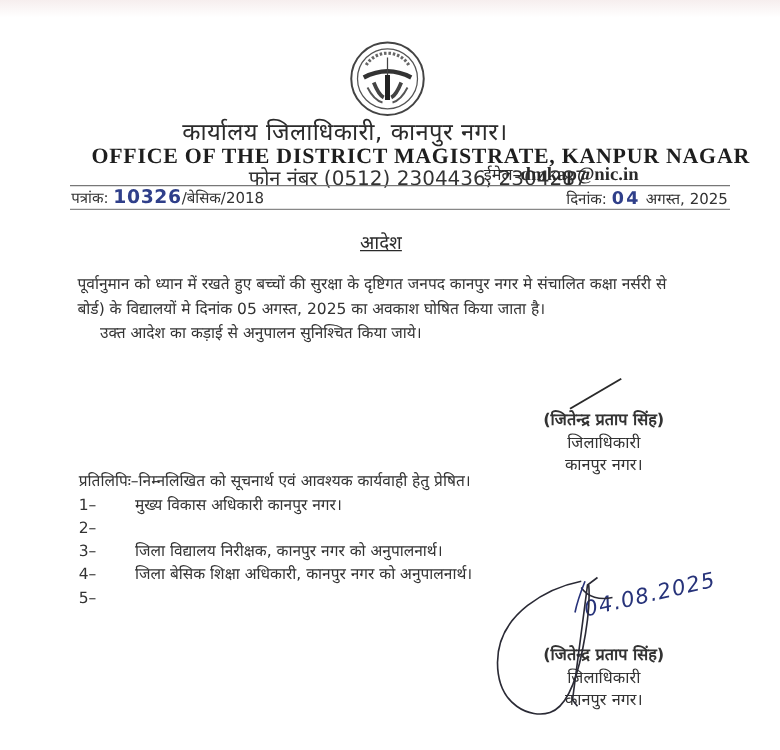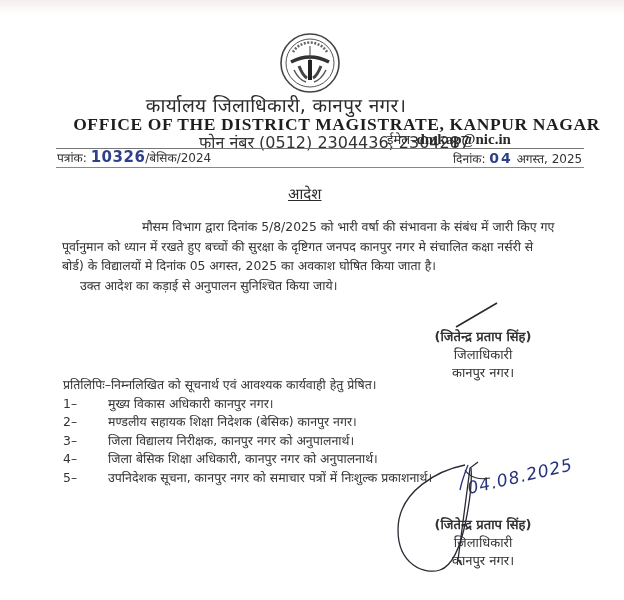--- a/index.html
+++ b/index.html
@@ -61,65 +61,62 @@
 <div class="abs hi-title">कार्यालय जिलाधिकारी, कानपुर नगर।</div>
 <div class="abs en-title">OFFICE OF THE DISTRICT MAGISTRATE, KANPUR NAGAR</div>
 <div class="abs phone">फोन नंबर (0512) 2304436, 2304287</div>
 <div class="abs email-label">
   <span>ईमेल–</span><b>dmkap@nic.in</b>
 </div>
 <div class="rule1"></div>
 
 <div class="abs ref">
   <span>पत्रांक:</span>
-  <span class="hand">10326</span><span>/बेसिक/2024</span>
+  <span class="hand">10326</span><span>/बेसिक/2018</span>
 </div>
 <div class="abs date">
   <span>दिनांक:</span>
   <span class="hand">04</span>
   <span>अगस्त, 2025</span>
 </div>
 <div class="rule2"></div>
 
 <div class="abs order-title">आदेश</div>
 
 <div class="para">
-  <p class="line indent">मौसम विभाग द्वारा दिनांक 5/8/2025 को भारी वर्षा की संभावना के संबंध में जारी किए गए</p>
   <p class="line">पूर्वानुमान को ध्यान में रखते हुए बच्चों की सुरक्षा के दृष्टिगत जनपद कानपुर नगर मे संचालित कक्षा नर्सरी से</p>
   <p class="line">बोर्ड) के विद्यालयों मे दिनांक 05 अगस्त, 2025 का अवकाश घोषित किया जाता है।</p>
   <p class="line" style="text-indent:18px">उक्त आदेश का कड़ाई से अनुपालन सुनिश्चित किया जाये।</p>
 </div>
 
 <div class="sig1">
   <div class="name">(जितेन्द्र प्रताप सिंह)</div>
   <div>जिलाधिकारी</div>
   <div>कानपुर नगर।</div>
 </div>
 
 <div class="copy">
   <div class="head">प्रतिलिपिः–निम्नलिखित को सूचनार्थ एवं आवश्यक कार्यवाही हेतु प्रेषित।</div>
   <div class="row">
       <span class="num">1–</span>
       <span>मुख्य विकास अधिकारी कानपुर नगर।</span>
     </div>
   <div class="row">
       <span class="num">2–</span>
-      <span>मण्डलीय सहायक शिक्षा निदेशक (बेसिक) कानपुर नगर।</span>
     </div>
   <div class="row">
       <span class="num">3–</span>
       <span>जिला विद्यालय निरीक्षक, कानपुर नगर को अनुपालनार्थ।</span>
     </div>
   <div class="row">
       <span class="num">4–</span>
       <span>जिला बेसिक शिक्षा अधिकारी, कानपुर नगर को अनुपालनार्थ।</span>
     </div>
   <div class="row">
       <span class="num">5–</span>
-      <span>उपनिदेशक सूचना, कानपुर नगर को समाचार पत्रों में निःशुल्क प्रकाशनार्थ।</span>
     </div>
 </div>
 
 <div class="hw-date">04.08.2025</div>
 
 <div class="sig2">
   <div class="name">(जितेन्द्र प्रताप सिंह)</div>
   <div>जिलाधिकारी</div>
   <div>कानपुर नगर।</div>
 </div>

